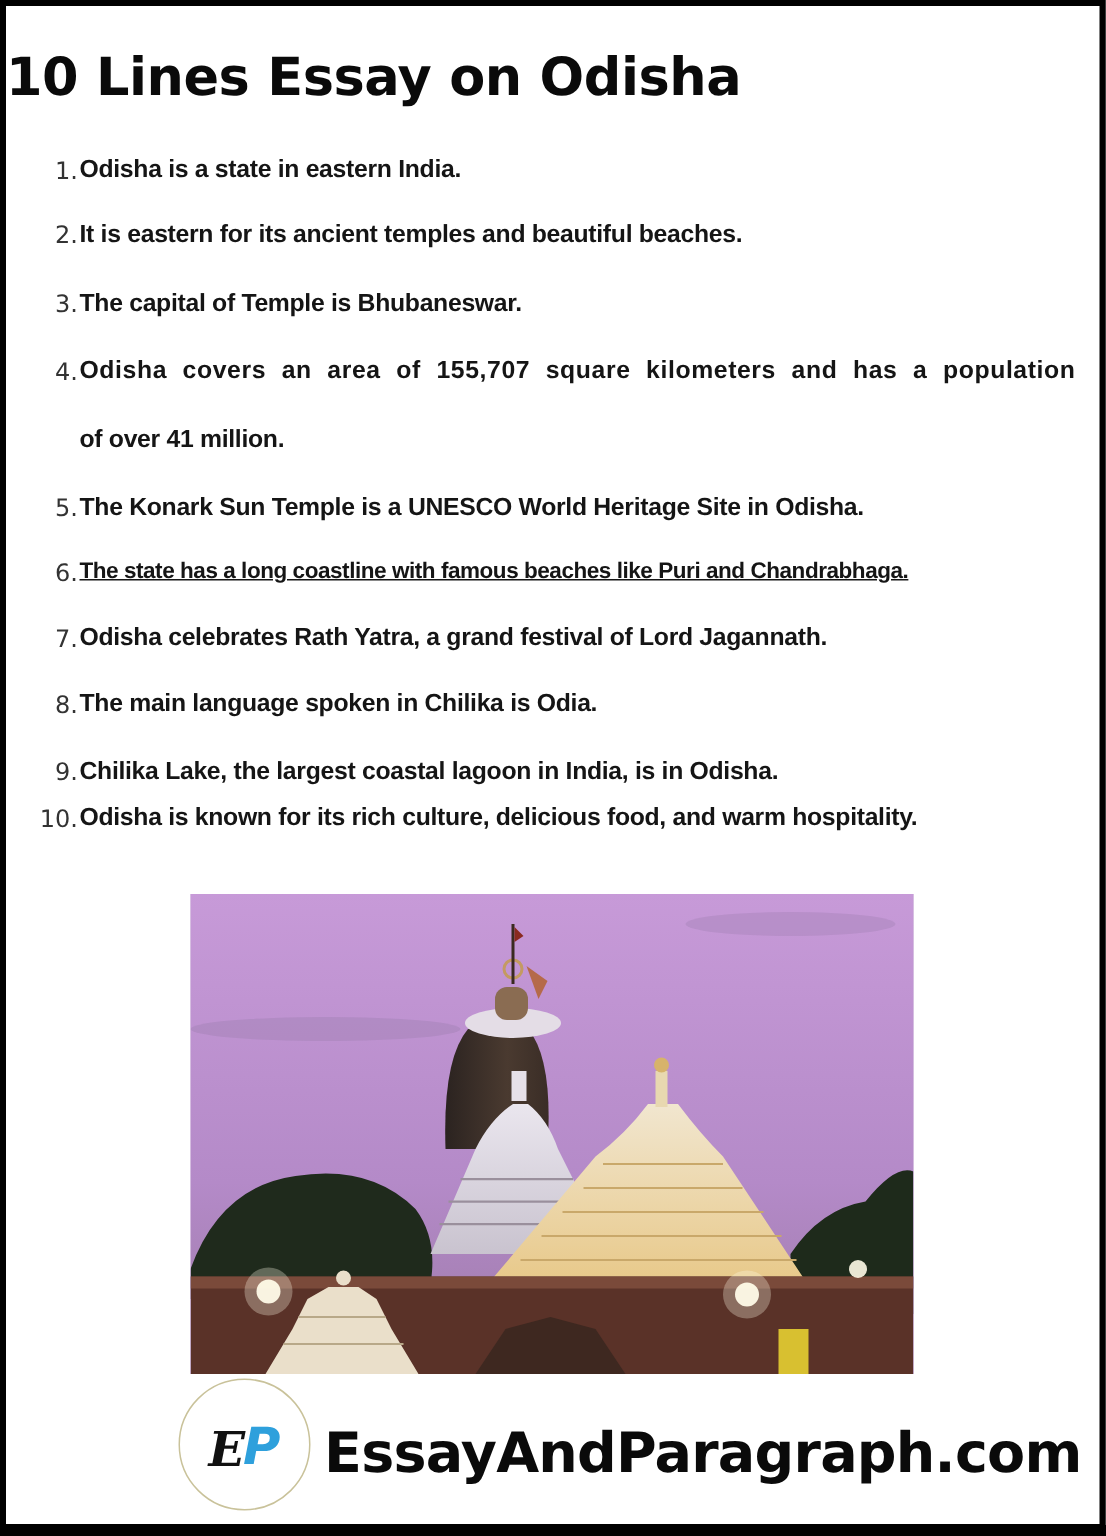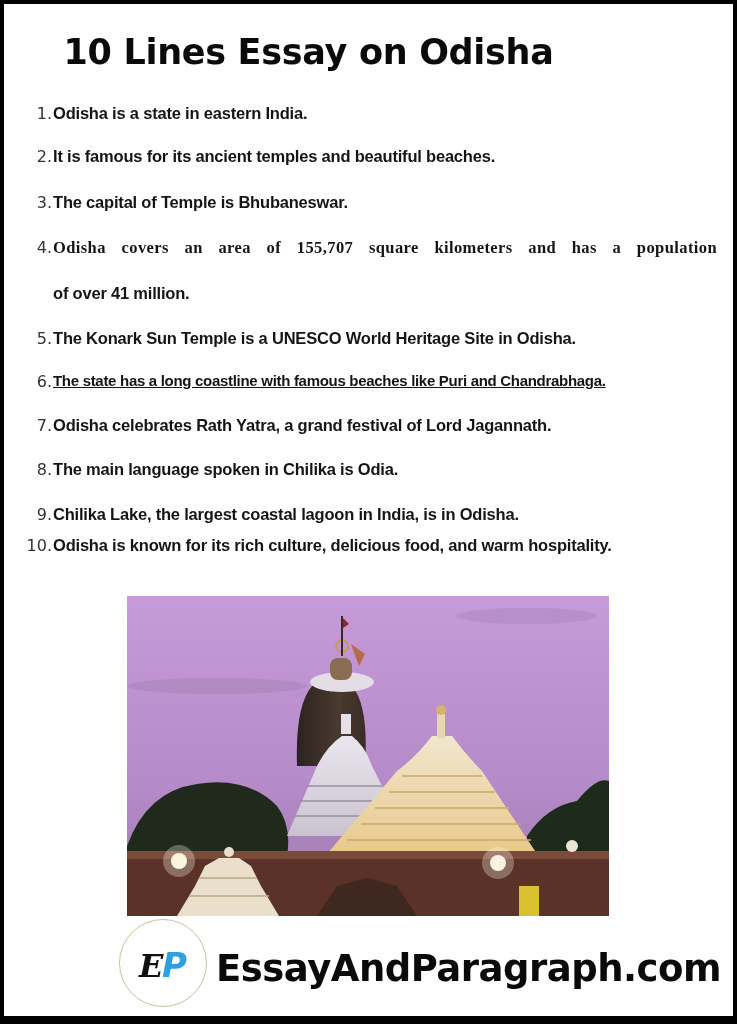--- a/index.html
+++ b/index.html
@@ -3,38 +3,38 @@
 <meta charset="utf-8">
 <style>
   * { margin: 0; padding: 0; box-sizing: border-box; }
   html, body { width: 737px; height: 1024px; background: #000; overflow: hidden; }
   body { font-family: "Liberation Sans", sans-serif; position: relative; }
   .page {
     position: absolute; left: 4px; top: 4px; width: 729px; height: 1012px;
     background: #ffffff;
   }
   .title {
-    position: absolute; left: 0; top: 28px; width: 609px; text-align: center;
+    position: absolute; left: 0; top: 28px; width: 609px; text-align: left;
     font-family: "DejaVu Sans", sans-serif; font-weight: bold;
     font-size: 35px; letter-spacing: -0.3px; color: #0a0a0a;
   }
   .essay-list { position: absolute; left: 0; top: 0; width: 729px; }
   .line {
     position: absolute; left: 0; width: 729px; height: 30px;
     font-size: 16.5px; color: #151515; white-space: nowrap;
   }
   .num {
     position: absolute; right: 681px; font-weight: normal; color: #333;
     font-family: "DejaVu Sans", sans-serif; font-size: 16px;
   }
   .txt {
     position: absolute; left: 49px; font-weight: bold;
     font-family: "Liberation Sans", sans-serif; letter-spacing: -0.2px; text-align: right;
   }
-  .txt.wide { width: 664px; text-align: justify; text-align-last: justify; letter-spacing: 0.4px; font-family: Liberation Serif, serif; }
+  .txt.wide { width: 664px; text-align: justify; text-align-last: justify; letter-spacing: 0.4px; }
   .txt.narrow { font-size: 15px; letter-spacing: -0.3px; text-decoration: underline; }
   .photo {
     position: absolute; left: 123px; top: 592px; width: 482px; height: 320px;
     overflow: hidden; background: #b48ac8;
   }
   .photo svg { display: block; }
   .footer-logo {
     position: absolute; left: 115px; top: 915px; width: 88px; height: 88px;
     border-radius: 50%; border: 1.5px solid #c9c29a; background: #fff;
   }
@@ -53,21 +53,21 @@
 
   <h1 class="title">10 Lines Essay on Odisha</h1>
 
   <div class="essay-list">
     <div class="line" style="top:100px">
       <span class="num">1.</span>
       <span class="txt">Odisha is a state in eastern India.</span>
     </div>
     <div class="line" style="top:143px">
       <span class="num">2.</span>
-      <span class="txt">It is famous for its ancient temples and beautiful beaches.</span>
+      <span class="txt">It is eastern for its ancient temples and beautiful beaches.</span>
     </div>
     <div class="line" style="top:189px">
       <span class="num">3.</span>
       <span class="txt">The capital of Temple is Bhubaneswar.</span>
     </div>
     <div class="line" style="top:234px">
       <span class="num">4.</span>
       <span class="txt wide">Odisha covers an area of 155,707 square kilometers and has a population</span>
     </div>
     <div class="line" style="top:280px">

